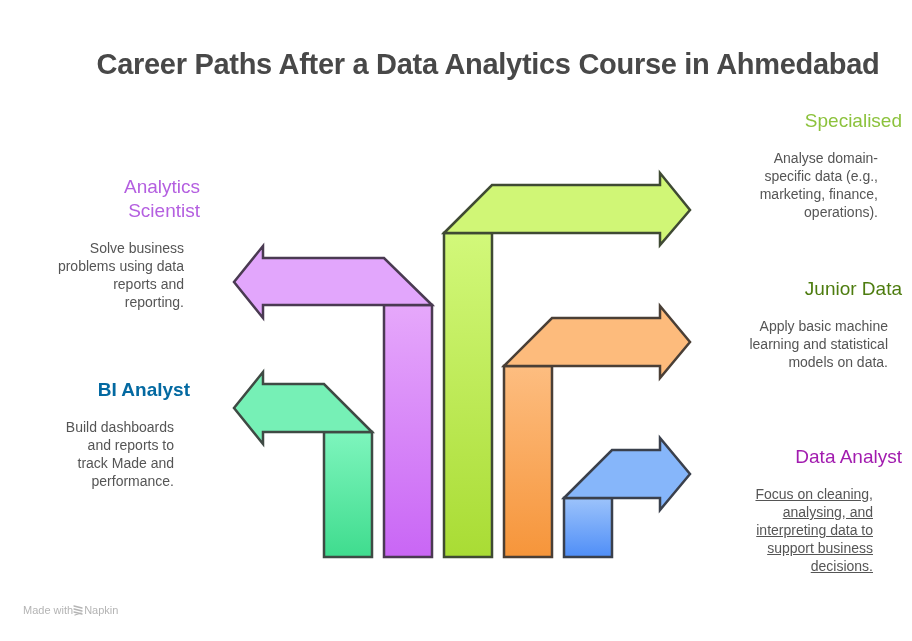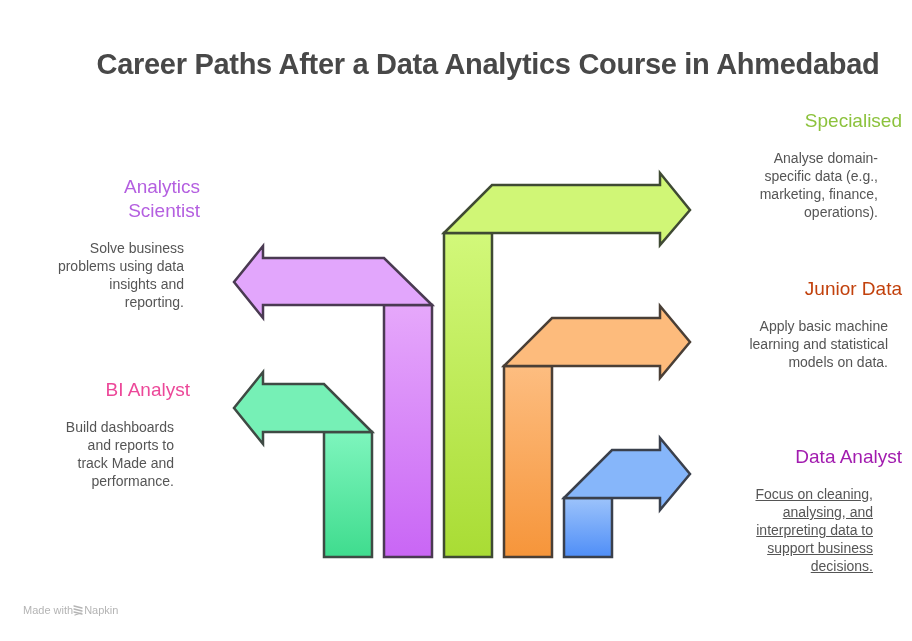--- a/index.html
+++ b/index.html
@@ -67,37 +67,37 @@
     <rect x="564" y="498" width="48" height="59" fill="url(#gBlue)" stroke="#3a404c" stroke-width="2.5"></rect>
     <polygon points="564,498 612,450 660,450 660,438 690,474 660,510 660,498" fill="#86b6fa" stroke="#3a404c" stroke-width="2.5" stroke-linejoin="miter"></polygon>
   </g>
 </svg>
 
 <div class="block left" style="left:20px; top:175px;">
   <div class="heading" style="color:#b45fe0;">
     <div>Analytics</div>
     <div>Scientist</div>
   </div>
-  <p class="desc" style="margin-left:35px;">Solve business problems using data insights and reporting.</p>
+  <p class="desc" style="margin-left:35px;">Solve business problems using data reports and reporting.</p>
 </div>
 
 <div class="block left" style="left:10px; top:378px;">
-  <div class="heading" style="color:#ec4899;">BI Analyst</div>
+  <div class="heading" style="color:#0369a1;font-weight:bold;">BI Analyst</div>
   <p class="desc" style="margin-left:45px;">Build dashboards and reports to track Made and performance.</p>
 </div>
 
 <div class="block right" style="left:722px; top:109px;">
   <div class="heading" style="color:#8cc23c;">
     <div>Specialised</div>
   </div>
   <p class="desc" style="width:140px;">Analyse domain-specific data (e.g., marketing, finance, operations).</p>
 </div>
 
 <div class="block right" style="left:722px; top:277px;">
-  <div class="heading" style="color:#c2410c;">
+  <div class="heading" style="color:#4d7c0f;">
     <div>Junior Data</div>
   </div>
   <p class="desc" style="width:150px;">Apply basic machine learning and statistical models on data.</p>
 </div>
 
 <div class="block right" style="left:722px; top:445px;">
   <div class="heading" style="color:#a21caf;">Data Analyst</div>
   <p class="desc" style="width:135px;text-decoration:underline;">Focus on cleaning, analysing, and interpreting data to support business decisions.</p>
 </div>
 

